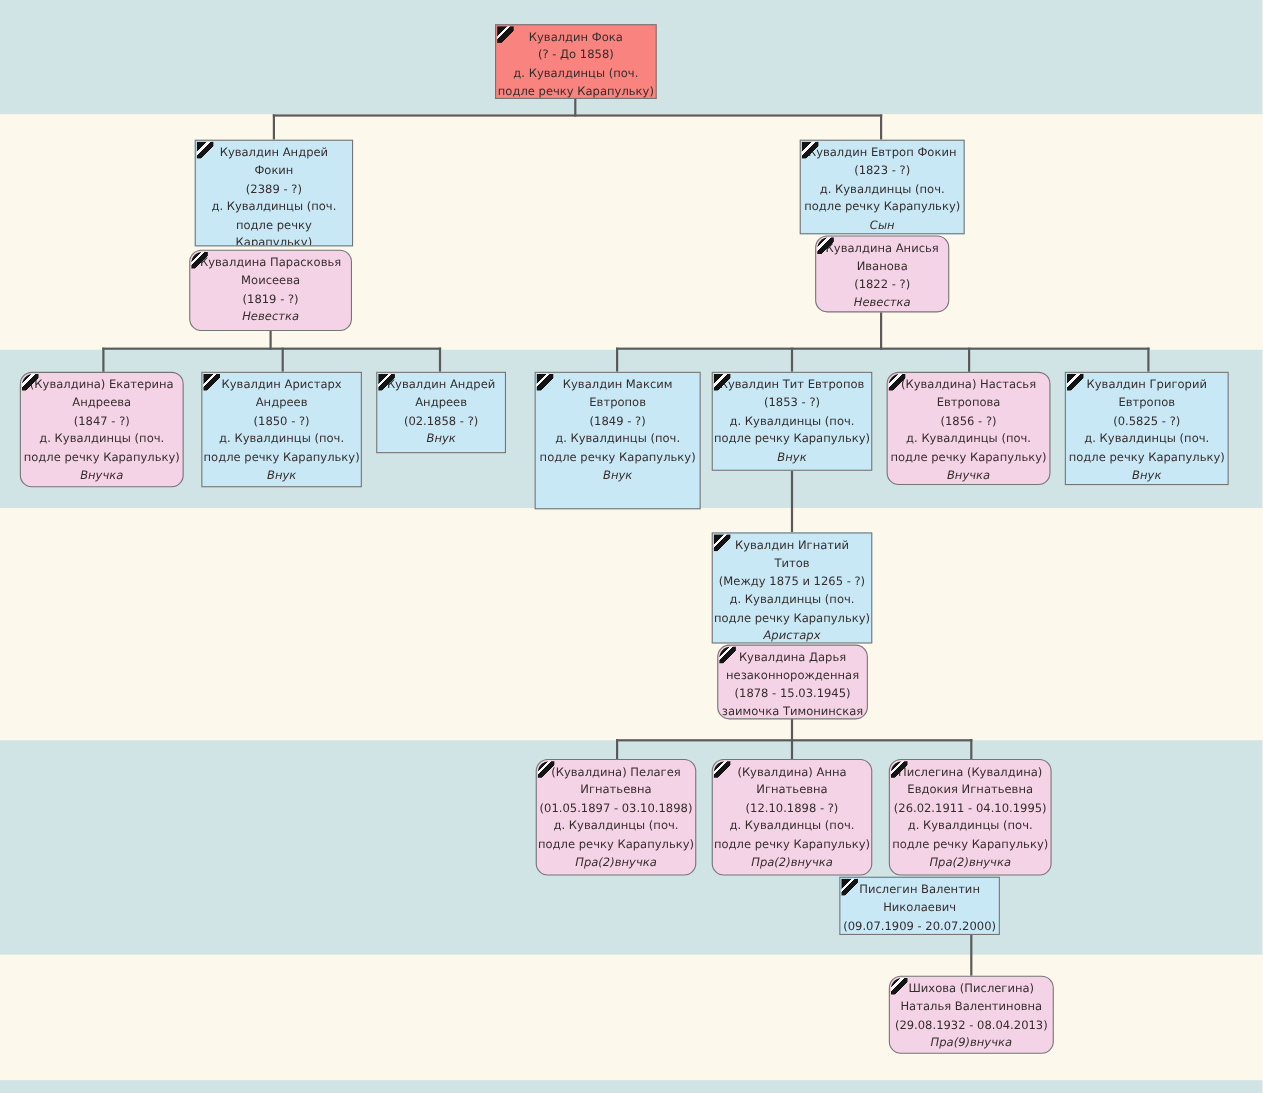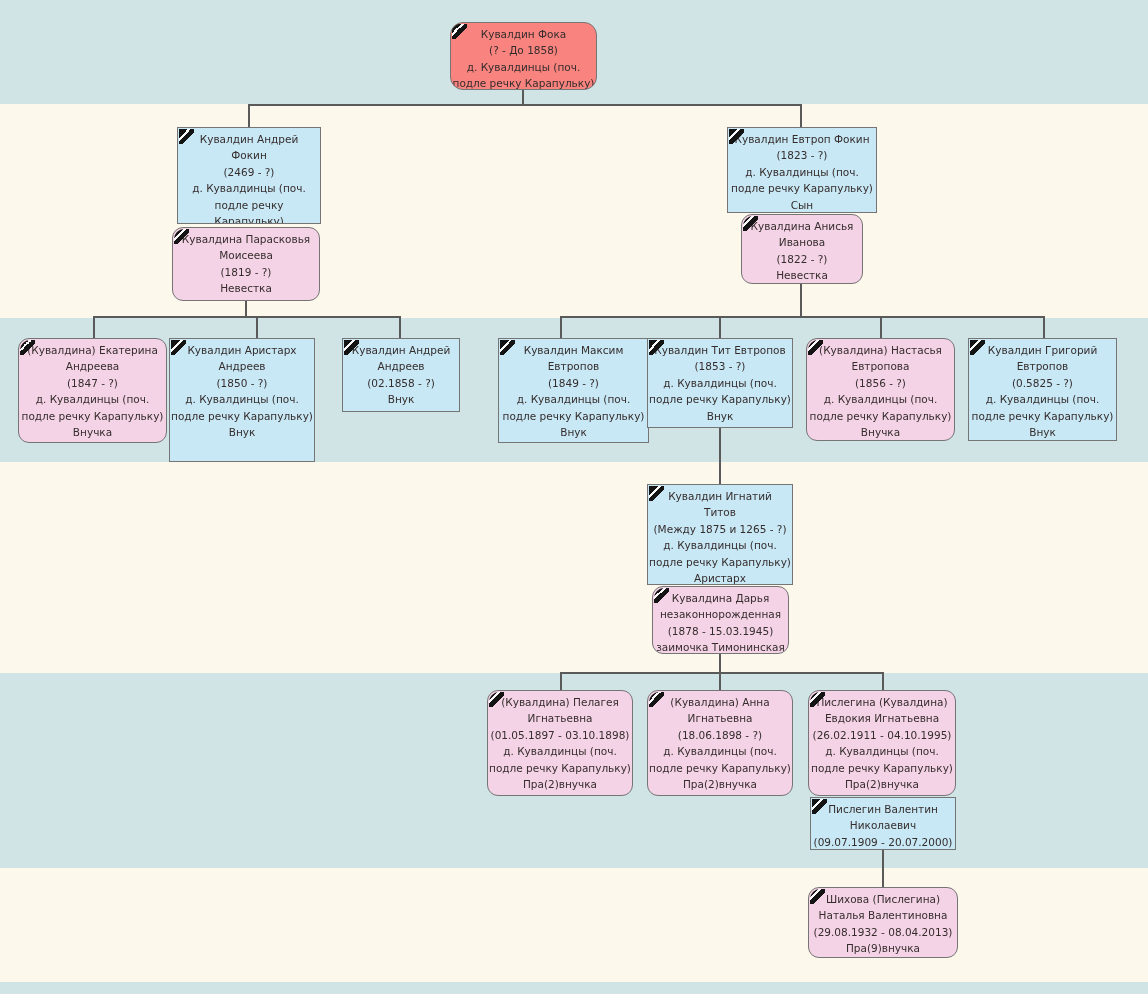--- a/index.html
+++ b/index.html
@@ -7,23 +7,23 @@
   .canvas{position:relative;width:1148px;height:994px;background:var(--band-cream,#fdf8ec);overflow:hidden;}
   .band{position:absolute;left:0;width:1148px;}
   .band.teal{background:var(--band-teal,#d0e4e5);}
   .band.cream{background:var(--band-cream,#fdf8ec);}
   .cline{position:absolute;background:var(--line,#5a5a5a);}
   .pbox{position:absolute;box-sizing:border-box;border:1px solid #757575;
         text-align:center;font-size:10.5px;line-height:16.4px;color:#352d2c;
         padding:3px 1px 2px 1px;overflow:hidden;}
   .pbox.blue{background:var(--male-fill,#c8e8f6);}
   .pbox.pink{background:var(--female-fill,#f5d3e6);border-radius:11px;}
-  .pbox.red{background:var(--root-fill,#f8837f);border-radius:13px;}
+  .pbox.red{background:var(--root-fill,#f8837f);}
   .ptext{white-space:pre-line;}
-  .prole{}
+  .prole{font-style:italic;}
   .pencil{position:absolute;top:1px;left:1px;width:15px;height:15px;
           background:linear-gradient(135deg,#141414 0 30%,#fafafa 30% 40%,#141414 40% 62%,transparent 62%);}
   .pbox.pink .pencil{border-top-left-radius:10px;}
 </style>
 </head>
 <body>
 
 <div class="canvas">
 
   <div class="band teal" style="top:0;height:104px"></div>
@@ -63,21 +63,21 @@
 (? - До 1858)
 д. Кувалдинцы (поч.
 подле речку Карапульку)</div>
     <div class="prole"></div>
   </div>
 
   <div class="pbox blue" style="left:177px;top:127px;width:144px;height:97px">
     <span class="pencil"></span>
     <div class="ptext">Кувалдин Андрей
 Фокин
-(2469 - ?)
+(2389 - ?)
 д. Кувалдинцы (поч.
 подле речку Карапульку)</div>
 
   </div>
   <div class="pbox pink" style="left:172px;top:227px;width:148px;height:74px">
     <span class="pencil"></span>
     <div class="ptext">Кувалдина Парасковья
 Моисеева
 (1819 - ?)</div>
     <div class="prole">Невестка</div>
@@ -100,37 +100,37 @@
 
   <div class="pbox pink" style="left:18px;top:338px;width:149px;height:105px">
     <span class="pencil"></span>
     <div class="ptext">(Кувалдина) Екатерина
 Андреева
 (1847 - ?)
 д. Кувалдинцы (поч.
 подле речку Карапульку)</div>
     <div class="prole">Внучка</div>
   </div>
-  <div class="pbox blue" style="left:169px;top:338px;width:146px;height:124px">
+  <div class="pbox blue" style="left:183px;top:338px;width:146px;height:105px">
     <span class="pencil"></span>
     <div class="ptext">Кувалдин Аристарх
 Андреев
 (1850 - ?)
 д. Кувалдинцы (поч.
 подле речку Карапульку)</div>
     <div class="prole">Внук</div>
   </div>
   <div class="pbox blue" style="left:342px;top:338px;width:118px;height:74px">
     <span class="pencil"></span>
     <div class="ptext">Кувалдин Андрей
 Андреев
 (02.1858 - ?)</div>
     <div class="prole">Внук</div>
   </div>
-  <div class="pbox blue" style="left:498px;top:338px;width:151px;height:105px">
+  <div class="pbox blue" style="left:486px;top:338px;width:151px;height:125px">
     <span class="pencil"></span>
     <div class="ptext">Кувалдин Максим
 Евтропов
 (1849 - ?)
 д. Кувалдинцы (поч.
 подле речку Карапульку)</div>
     <div class="prole">Внук</div>
   </div>
   <div class="pbox blue" style="left:647px;top:338px;width:146px;height:90px">
     <span class="pencil"></span>
@@ -183,35 +183,35 @@
 Игнатьевна
 (01.05.1897 - 03.10.1898)
 д. Кувалдинцы (поч.
 подле речку Карапульку)</div>
     <div class="prole">Пра(2)внучка</div>
   </div>
   <div class="pbox pink" style="left:647px;top:690px;width:146px;height:106px">
     <span class="pencil"></span>
     <div class="ptext">(Кувалдина) Анна
 Игнатьевна
-(18.06.1898 - ?)
+(12.10.1898 - ?)
 д. Кувалдинцы (поч.
 подле речку Карапульку)</div>
     <div class="prole">Пра(2)внучка</div>
   </div>
   <div class="pbox pink" style="left:808px;top:690px;width:148px;height:106px">
     <span class="pencil"></span>
     <div class="ptext">Пислегина (Кувалдина)
 Евдокия Игнатьевна
 (26.02.1911 - 04.10.1995)
 д. Кувалдинцы (поч.
 подле речку Карапульку)</div>
     <div class="prole">Пра(2)внучка</div>
   </div>
-  <div class="pbox blue" style="left:810px;top:797px;width:146px;height:53px">
+  <div class="pbox blue" style="left:763px;top:797px;width:146px;height:53px">
     <span class="pencil"></span>
     <div class="ptext">Пислегин Валентин
 Николаевич
 (09.07.1909 - 20.07.2000)</div>
     <div class="prole"></div>
   </div>
 
   <div class="pbox pink" style="left:808px;top:887px;width:150px;height:71px">
     <span class="pencil"></span>
     <div class="ptext">Шихова (Пислегина)

